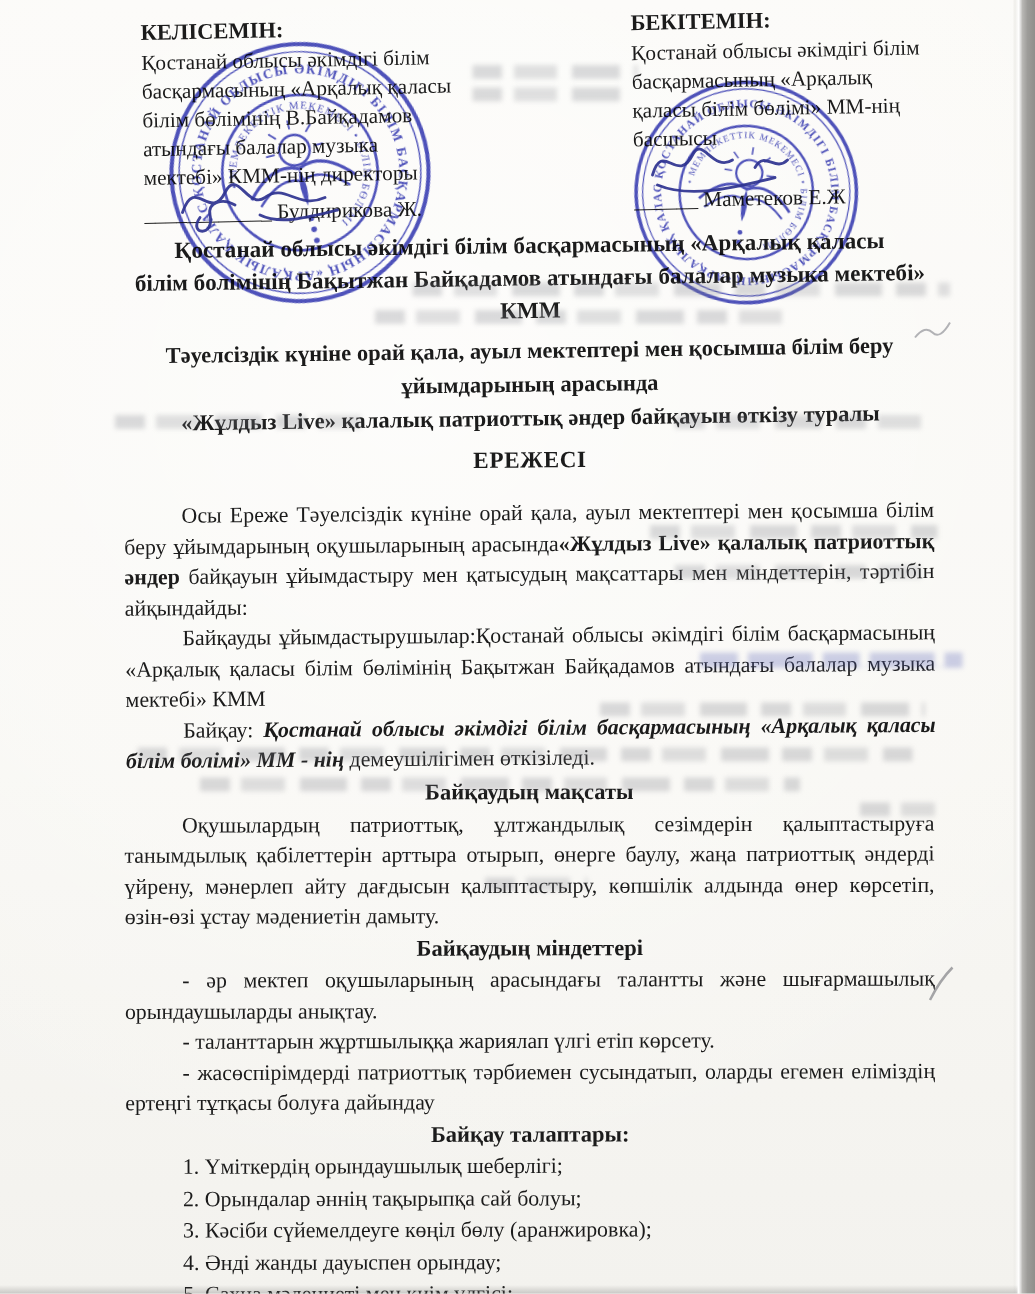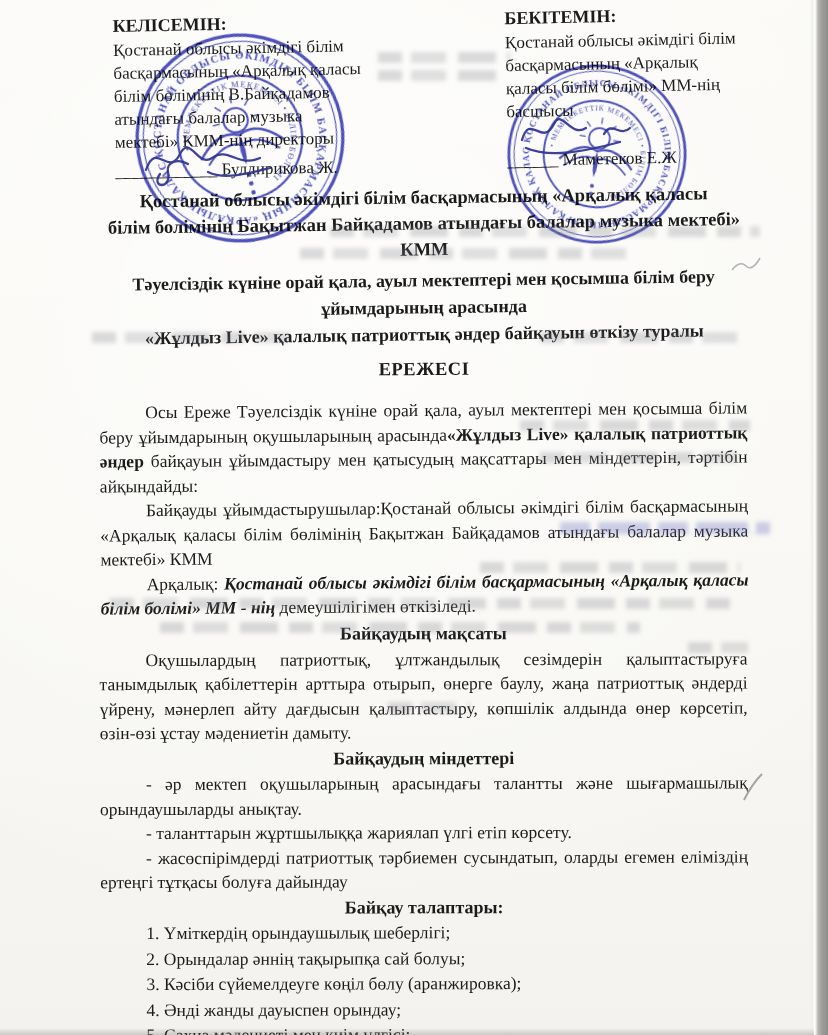--- a/index.html
+++ b/index.html
@@ -88,21 +88,21 @@
 білім болімінің Бақытжан Байқадамов атындағы балалар музыка мектебі»
 КММ</div>
     <div class="subject tilt-b">Тәуелсіздік күніне орай қала, ауыл мектептері мен қосымша білім беру
 ұйымдарының арасында
 «Жұлдыз Live» қалалық патриоттық әндер байқауын өткізу туралы</div>
     <div class="reg tilt-c">ЕРЕЖЕСІ</div>
 
     <div class="bodytext tilt-c">
       <p class="para"><span>Осы  Ереже Тәуелсіздік күніне орай қала, ауыл мектептері мен қосымша білім беру ұйымдарының оқушыларының арасында</span><b>«Жұлдыз Live» қалалық патриоттық әндер</b><span> байқауын ұйымдастыру мен  қатысудың мақсаттары мен міндеттерін, тәртібін айқындайды:</span></p>
       <p class="para">Байқауды  ұйымдастырушылар:Қостанай  облысы  әкімдігі  білім басқармасының «Арқалық қаласы білім бөлімінің Бақытжан Байқадамов атындағы балалар музыка мектебі» КММ</p>
-      <p class="para"><span>Арқалық: </span><span class="bolditalic">Қостанай облысы әкімдігі білім басқармасының «Арқалық қаласы білім болімі» ММ - нің</span><span>  демеушілігімен өткізіледі.</span></p>
+      <p class="para"><span>Байқау: </span><span class="bolditalic">Қостанай облысы әкімдігі білім басқармасының «Арқалық қаласы білім болімі» ММ - нің</span><span>  демеушілігімен өткізіледі.</span></p>
     </div>
 
     <div class="bodytext tilt-d" style="margin-top:0;">
       <div class="hdg">Байқаудың мақсаты</div>
       <p class="para">Оқушылардың патриоттық, ұлтжандылық сезімдерін қалыптастыруға танымдылық қабілеттерін арттыра отырып, өнерге баулу, жаңа патриоттық әндерді үйрену, мәнерлеп айту дағдысын қалыптастыру, көпшілік алдында өнер көрсетіп, өзін-өзі ұстау мәдениетін дамыту.</p>
 
       <div class="hdg">Байқаудың міндеттері</div>
       <p class="para">- әр мектеп оқушыларының арасындағы талантты және шығармашылық орындаушыларды анықтау.</p>
       <p class="para">- таланттарын жұртшылыққа жариялап үлгі етіп көрсету.</p>
       <p class="para">- жасөспірімдерді  патриоттық тәрбиемен сусындатып, оларды егемен еліміздің ертеңгі тұтқасы болуға дайындау</p>

